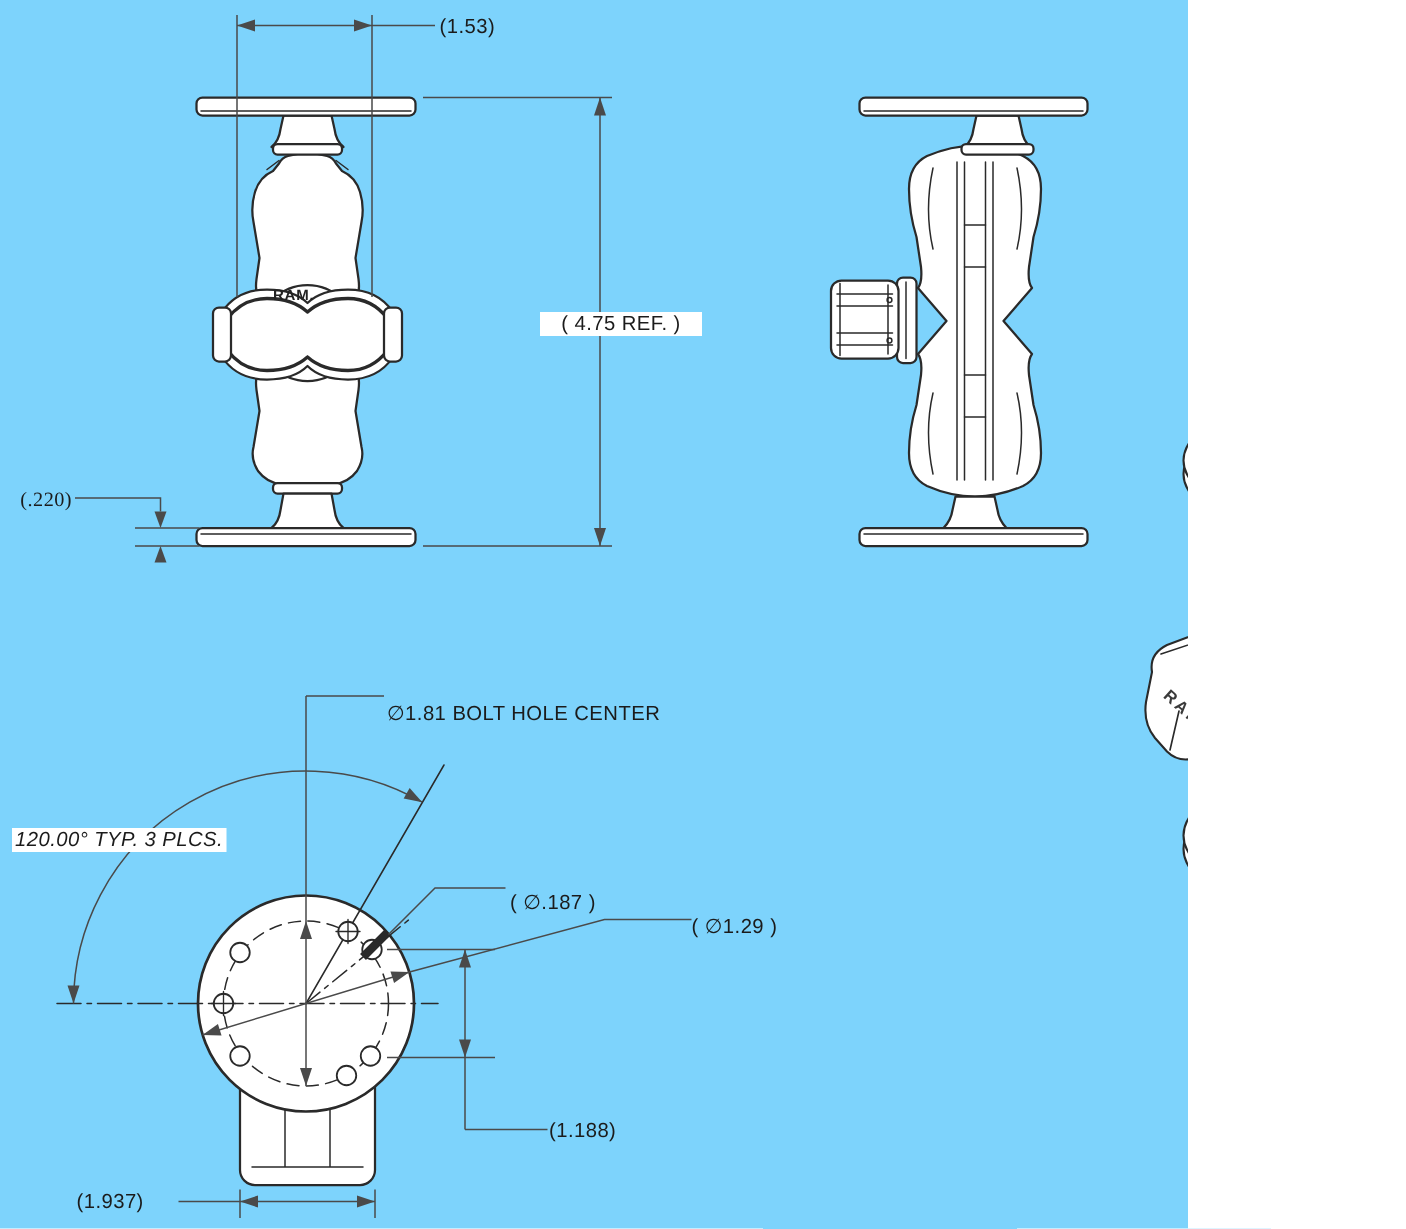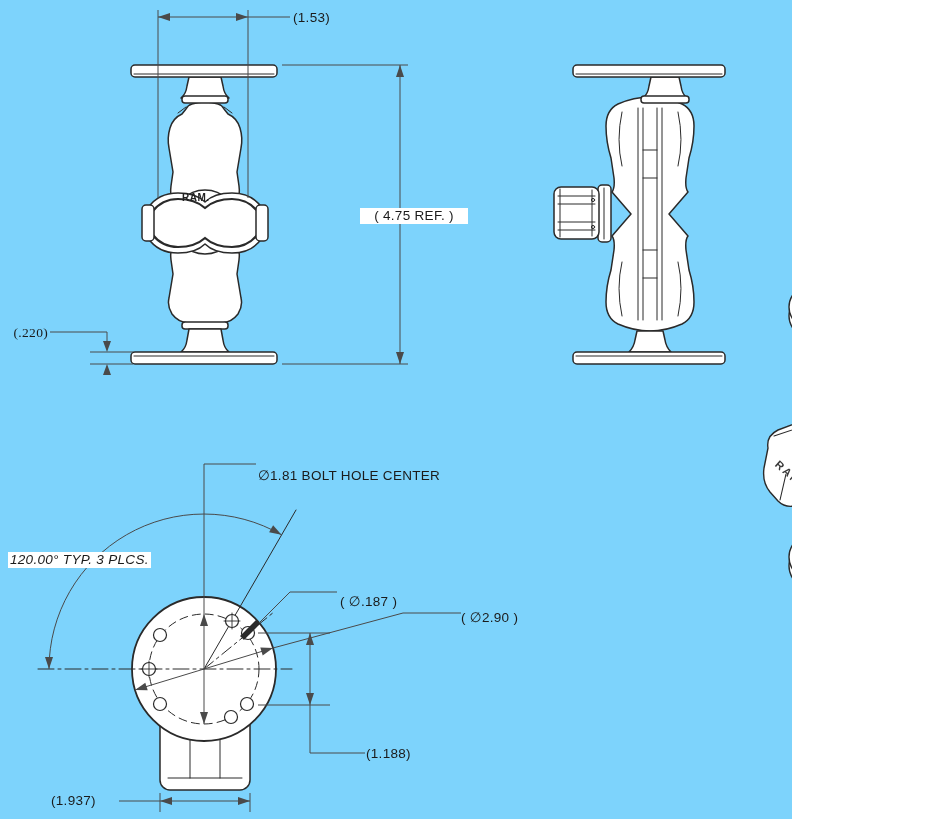--- a/index.html
+++ b/index.html
@@ -202,21 +202,21 @@
   <span class="dim-label ctr bg" style="left:360px;top:195px;width:104px;margin-top:13px;">( 4.75 REF. )</span>
 
   <span class="dim-label rgt" style="left:2px;top:325px;width:46px;">(.220)</span>
 
   <span class="dim-label" style="left:258px;top:468px;">∅1.81 BOLT HOLE CENTER</span>
 
   <span class="dim-label bg" style="left:8px;top:552px;font-style:italic;">120.00° TYP. 3 PLCS.</span>
 
   <span class="dim-label" style="left:340px;top:584px;margin-top:10px;">( ∅.187 )</span>
 
-  <span class="dim-label" style="left:461px;top:610px;">( ∅2.90 )</span>
+  <span class="dim-label" style="left:461px;top:610px;">( ∅1.29 )</span>
 
   <span class="dim-label" style="left:366px;top:746px;text-align:center;">(1.188)</span>
 
   <span class="dim-label" style="left:51px;top:793px;">(1.937)</span>
 
   <span class="knob-label">RAM.</span>
 
   <span class="iso-knob-label">RAM</span>
 </div>
 

